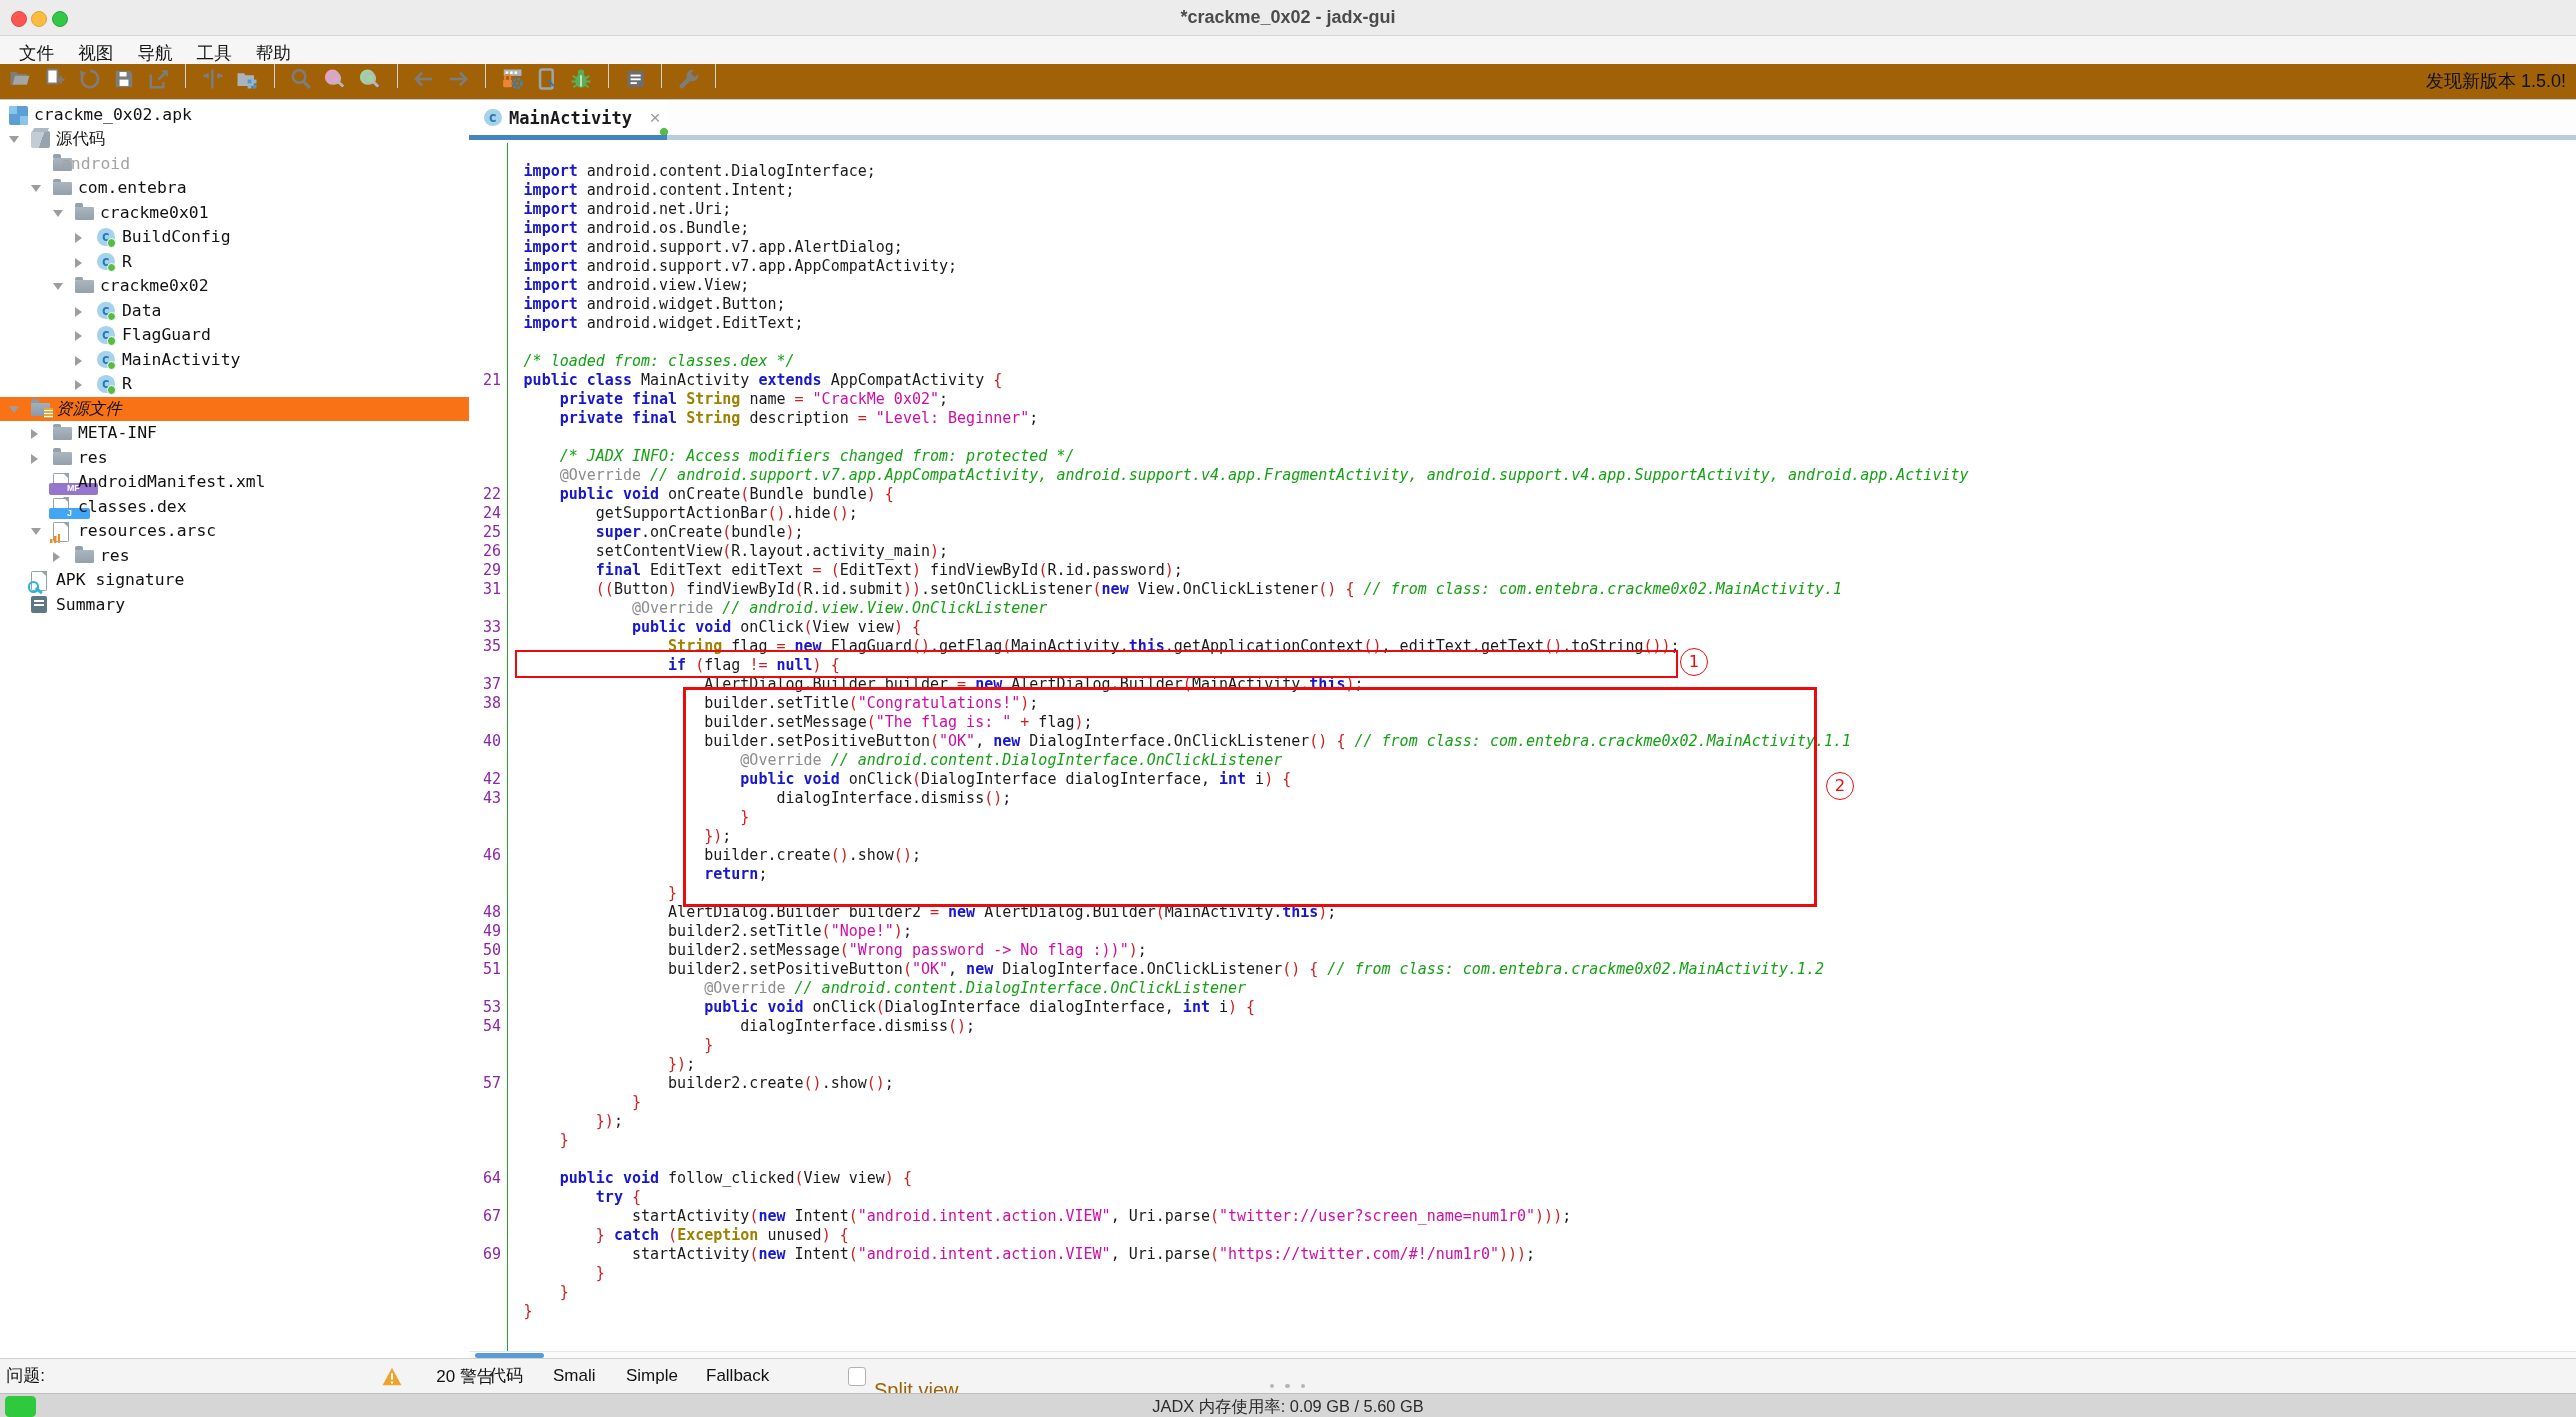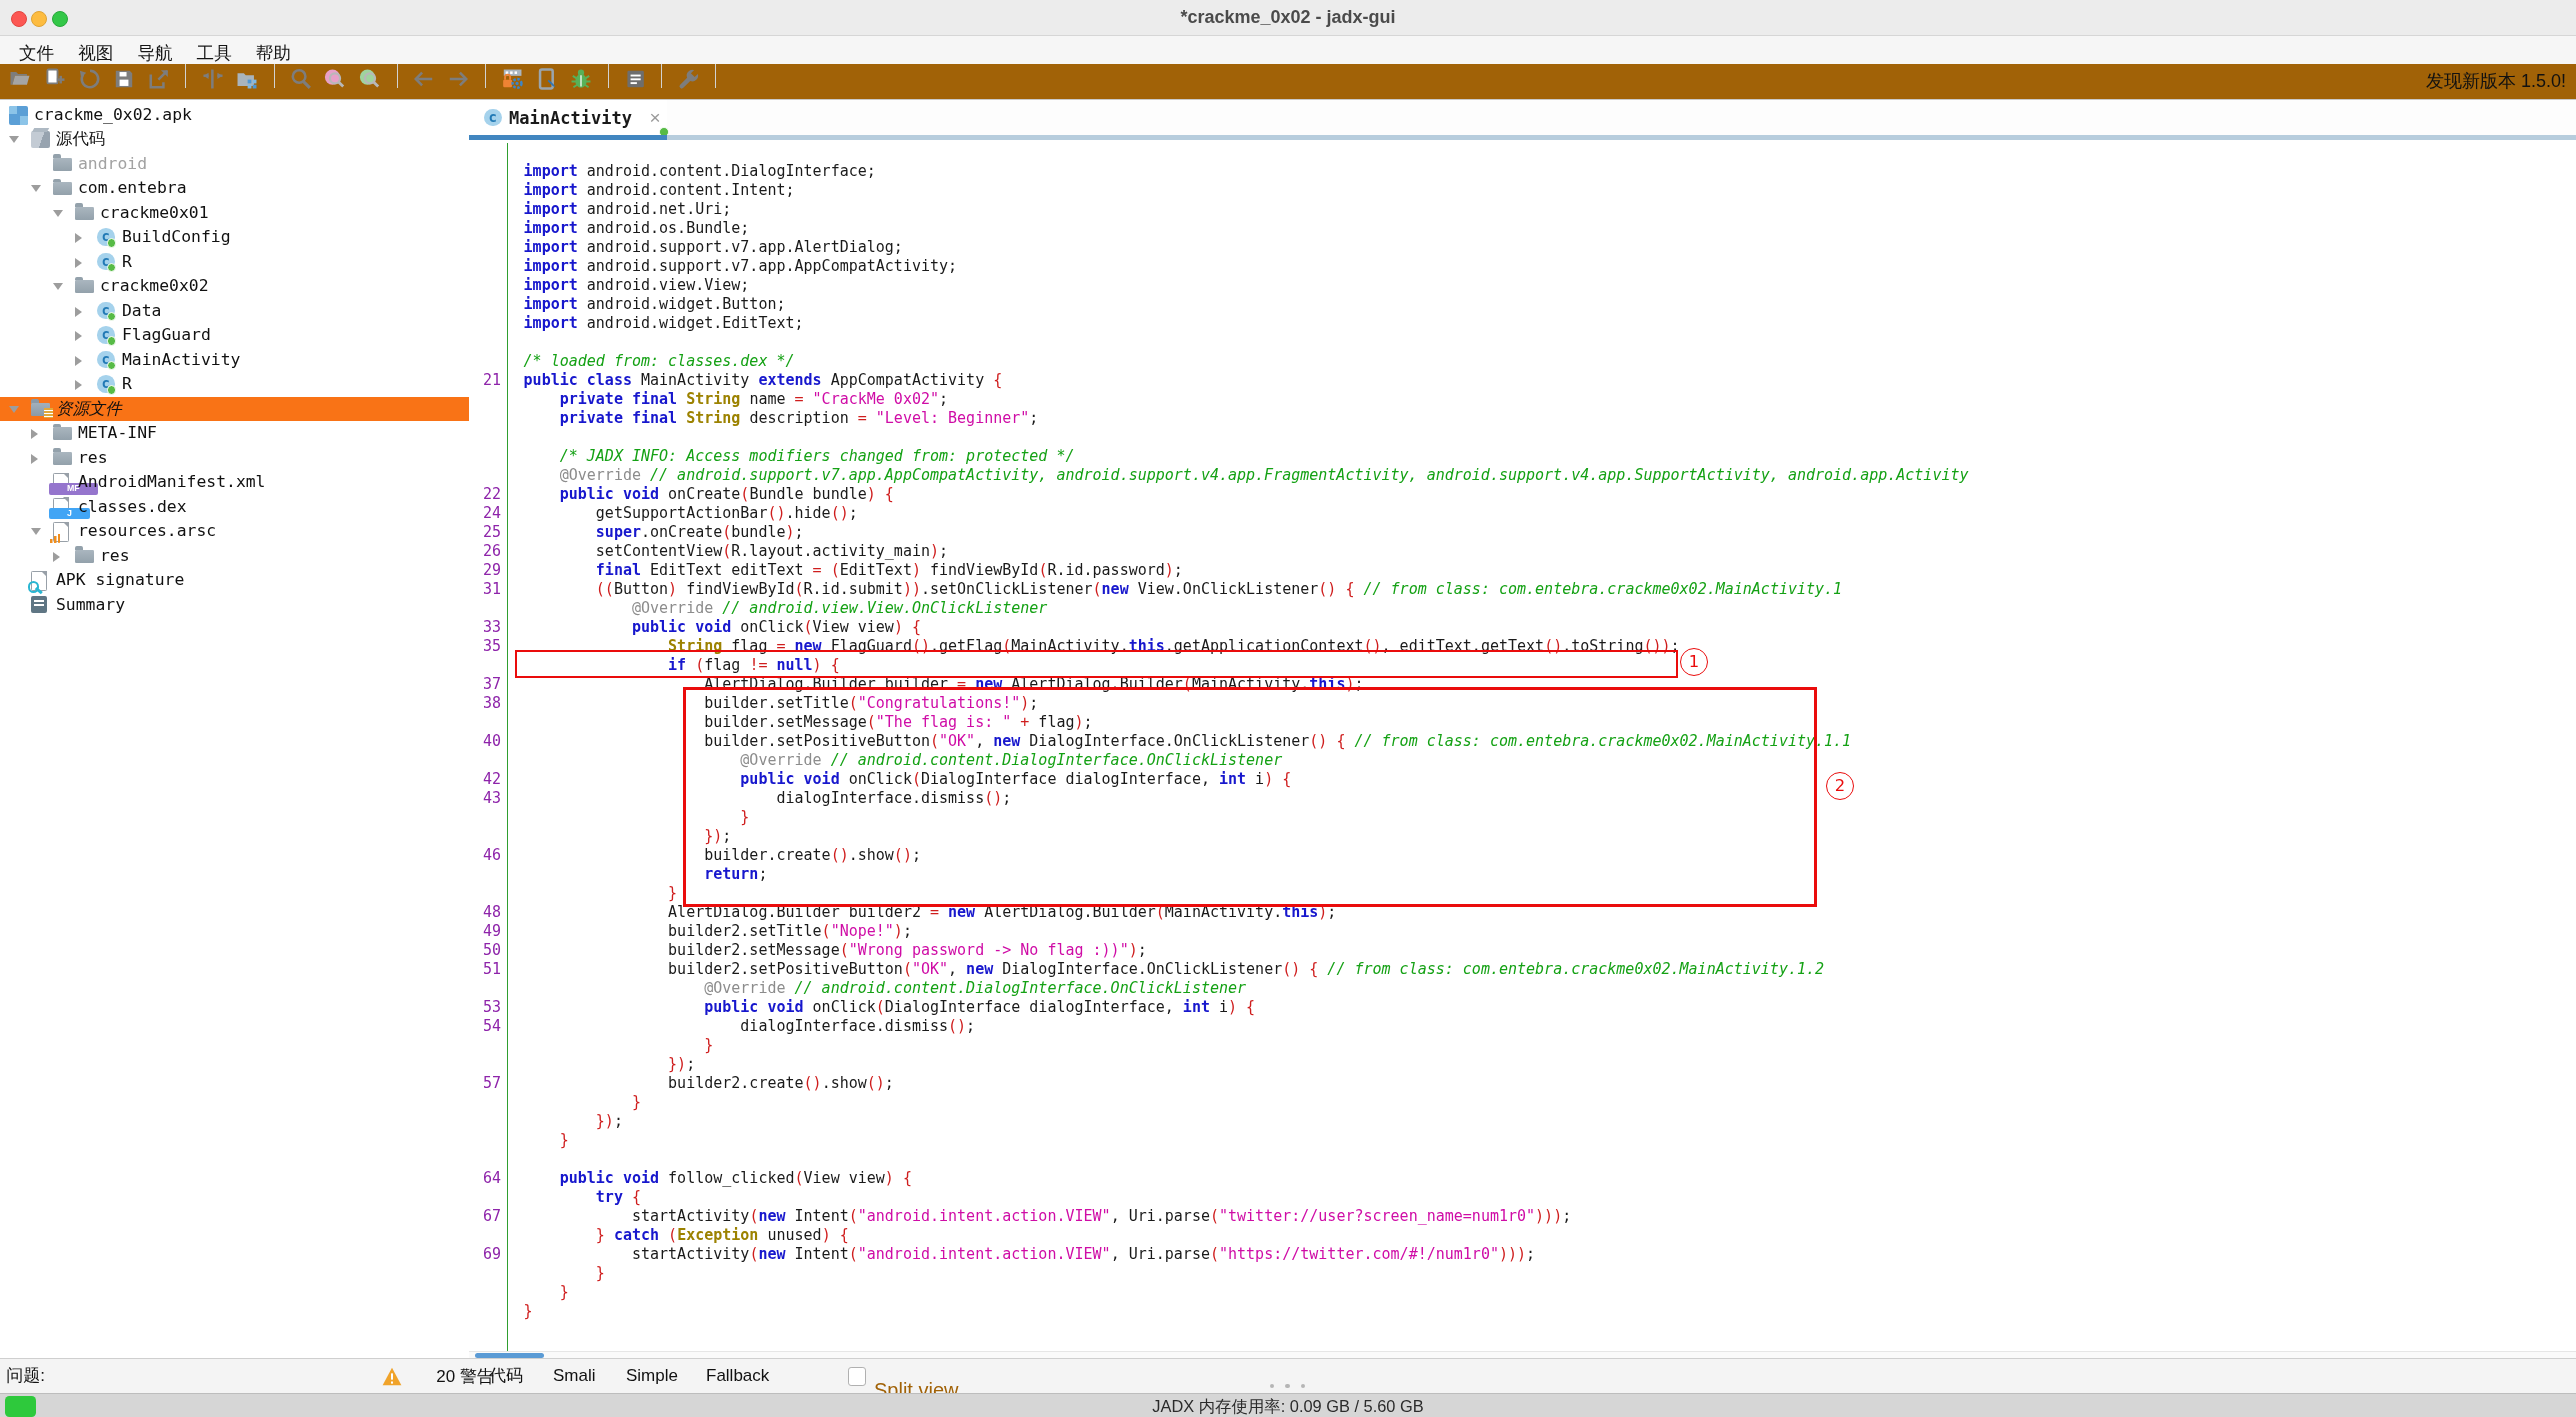--- a/index.html
+++ b/index.html
@@ -285,21 +285,21 @@
           <span class="tico ti-apk" style="left: 8.8px;"></span>
           <span class="tlabel" style="left: 34px;">crackme_0x02.apk</span>
         </div>
         <div class="trow">
           <span class="chev down" style="left: 8.8px;"></span>
           <span class="tico ti-cube" style="left: 31px;"></span>
           <span class="tlabel" style="left: 56px;">源代码</span>
         </div>
         <div class="trow">
           <span class="tico ti-folder" style="left: 53px;"></span>
-          <span class="tlabel gray" style="left: 78px; text-align: right;">android</span>
+          <span class="tlabel gray" style="left: 61px; text-align: right;">android</span>
         </div>
         <div class="trow">
           <span class="chev down" style="left: 31px;"></span>
           <span class="tico ti-folder" style="left: 53px;"></span>
           <span class="tlabel" style="left: 78px;">com.entebra</span>
         </div>
         <div class="trow">
           <span class="chev down" style="left: 53px;"></span>
           <span class="tico ti-folder" style="left: 75px;"></span>
           <span class="tlabel" style="left: 100px;">crackme0x01</span>

